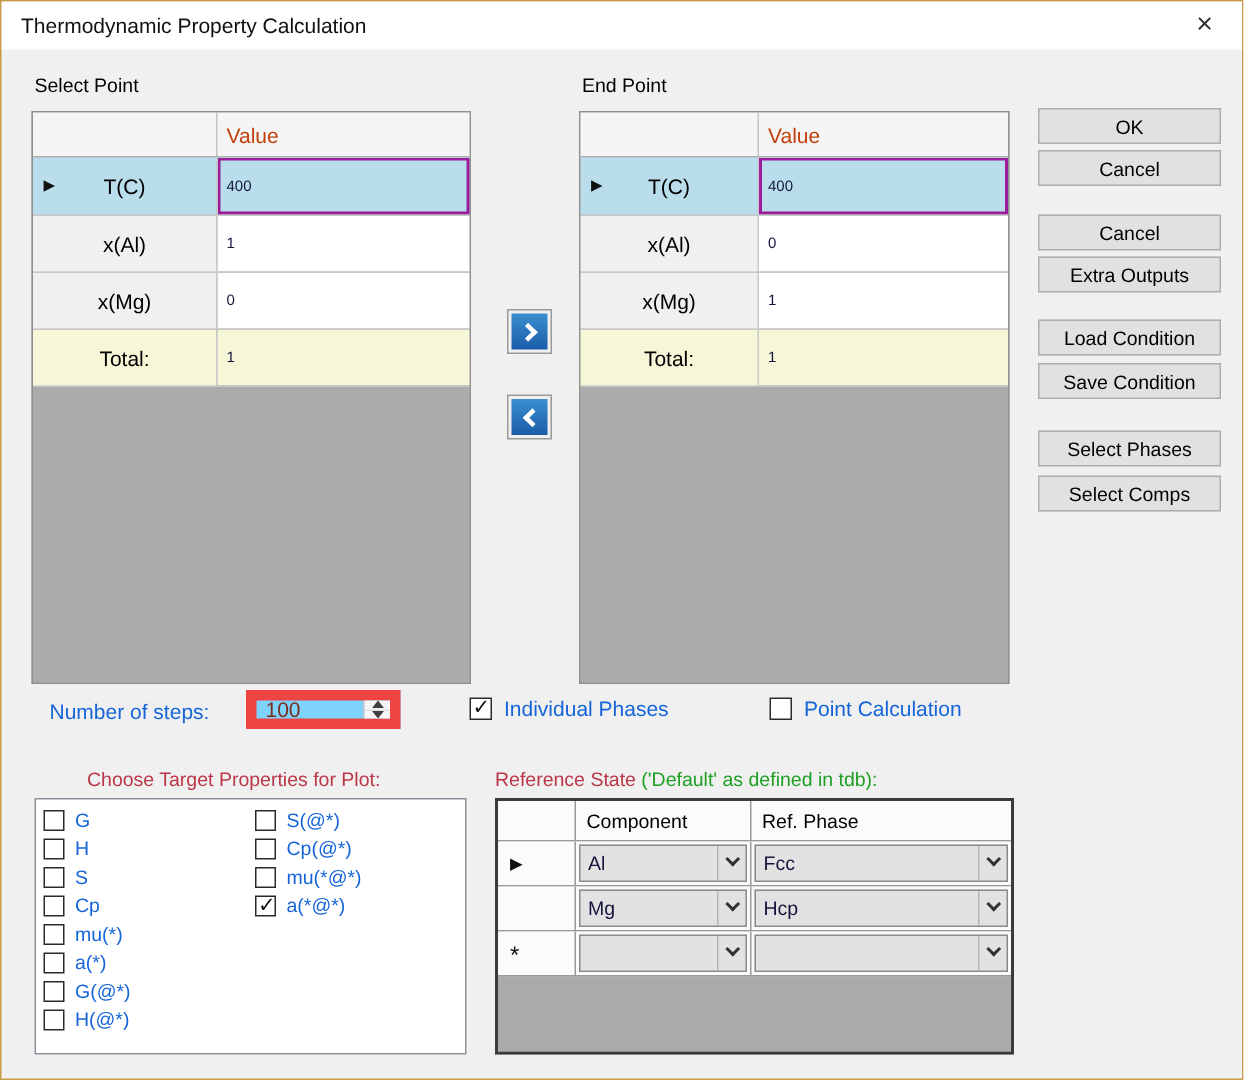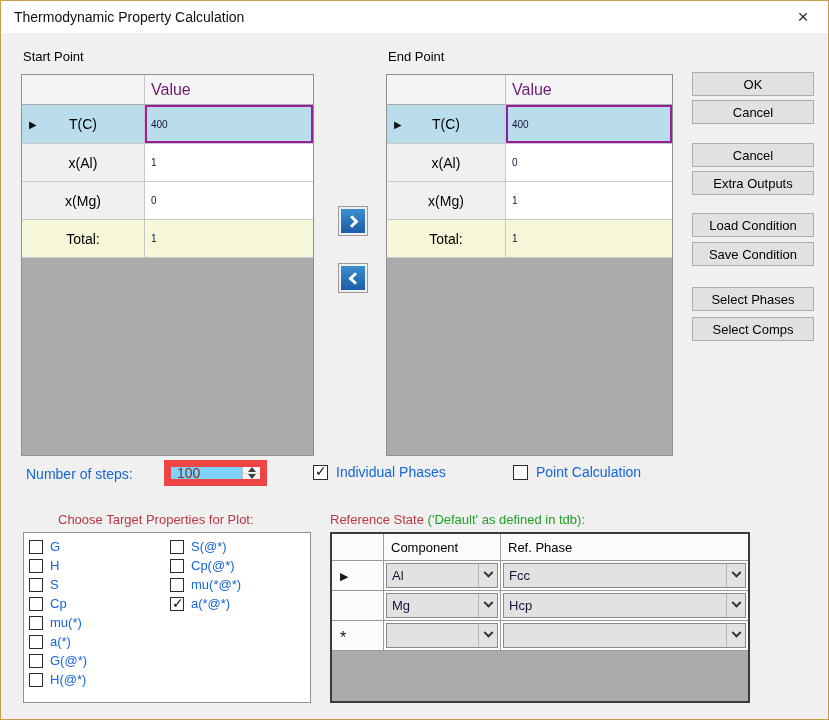--- a/index.html
+++ b/index.html
@@ -7,27 +7,27 @@
   body { font-family: "Liberation Sans","DejaVu Sans",sans-serif; }
 
   .window { position:relative; width:829px; height:720px; border:1px solid #C89B49; background:#F0F0F0; overflow:hidden; }
   .titlebar { position:absolute; top:0; left:0; right:0; height:32px; background:#FFFFFF; }
   .titlebar .title { position:absolute; left:13px; top:8px; font-size:14px; color:#111; }
   .close-btn { position:absolute; right:6px; top:3px; width:38px; height:26px; display:flex; align-items:center; justify-content:center; font-size:19px; color:#333; cursor:default; }
 
   .section-label { position:absolute; font-size:13px; color:#000; }
   .red-label { color:#BB3647; }
   .green-label { color:#1FA024; }
-  .blue-label { color:#1565D8; }
+  .blue-label { color:#1565D8;margin-left:7px; }
 
   
   .pt-table { position:absolute; top:73px; height:382px; display:flex; flex-direction:column; border:1px solid #8F8F8F; background:#ABABAB; }
   .pt-header { display:flex; height:30px; background:#F5F5F5; border-bottom:1px solid #ABABAB; }
   .pt-header .hdr-corner { border-right:1px solid #C4C4C4; }
-  .pt-header .hdr-value { flex:1; display:flex; align-items:center; padding-left:6px; font-size:16px; color:#701a75; }
+  .pt-header .hdr-value { flex:1; display:flex; align-items:center; padding-left:6px; font-size:14px; color:#c2410c; }
   .pt-row { display:flex; height:38px; }
   .pt-row + .pt-row { border-top:1px solid #C8C8C8; }
   .pt-label { position:relative; display:flex; align-items:center; justify-content:center; background:#F0F0F0; border-right:1px solid #C8C8C8; font-size:14px; color:#000; }
   .pt-value { flex:1; display:flex; align-items:center; padding-left:6px; background:#fff; font-size:10px; color:#14143C; }
   .pt-row.selected .pt-label, .pt-row.selected .pt-value { background:#B9DDEA; }
   .pt-row.selected .pt-value { box-shadow: inset 0 0 0 2px #9B1D9B; }
   .pt-row.total .pt-label, .pt-row.total .pt-value { background:#F6F6D8; }
   .row-arrow { position:absolute; left:7px; top:50%; transform:translateY(-50%); font-size:10px; color:#111; }
   .pt-filler { flex:1; background:#ABABAB; border-top:1px solid #C8C8C8; }
 
@@ -59,21 +59,21 @@
 
   
   .props-box { position:absolute; left:22px; top:531px; width:288px; height:171px; background:#fff; border:1px solid #8A9099; }
   .pcol { position:absolute; top:4px; }
   .pcol.c1 { left:5px; } .pcol.c2 { left:146px; }
   .pitem { display:flex; align-items:center; gap:7px; height:19px; }
   .pitem .cb { width:14px; height:14px; }
   .pitem .lbl { font-size:13px; color:#1565D8; }
 
   
-  .ref-table { position:absolute; left:329px; top:531px; width:420px; height:171px; border:2px solid #3A3A3A; background:#ABABAB; display:flex; flex-direction:column; }
+  .ref-table { position:absolute; left:329px; top:531px; width:346px; height:171px; border:2px solid #3A3A3A; background:#ABABAB; display:flex; flex-direction:column; }
   .ref-hdr { display:flex; height:27px; background:#FBFBFB; border-bottom:1px solid #9A9A9A; }
   .ref-hdr .h-corner { width:52px; border-right:1px solid #9A9A9A; }
   .ref-hdr .h-comp { width:117px; border-right:1px solid #9A9A9A; display:flex; align-items:center; padding-left:7px; font-size:13px; color:#000; }
   .ref-hdr .h-phase { flex:1; display:flex; align-items:center; padding-left:7px; font-size:13px; color:#000; }
   .ref-row { display:flex; height:30px; background:#FBFBFB; border-bottom:1px solid #9A9A9A; }
   .ref-rowhdr { width:52px; border-right:1px solid #9A9A9A; position:relative; }
   .ref-rowhdr .mark { position:absolute; left:8px; top:50%; transform:translateY(-50%); font-size:11px; color:#111; }
   .ref-rowhdr .mark.star { font-size:16px; top:60%; }
   .ref-cell { display:flex; padding:2px; }
   .ref-cell.comp { width:117px; border-right:1px solid #9A9A9A; }
@@ -89,21 +89,21 @@
 
 <div class="window">
 
   <div class="titlebar">
     <span class="title">Thermodynamic Property Calculation</span>
     <div class="close-btn">
       <span>×</span>
     </div>
   </div>
 
-  <span class="section-label" style="left:22px; top:48px;">Start Point</span>
+  <span class="section-label" style="left:22px; top:48px;">Select Point</span>
   <div class="pt-table" style="left:20px; width:293px;">
     <div class="pt-header">
       <div class="hdr-corner" style="width:123px;"></div>
       <div class="hdr-value">Value</div>
     </div>
     <div class="pt-row selected">
       <div class="pt-label" style="width:123px;">
         <span class="row-arrow">▶</span>
         <span>T(C)</span>
       </div>

